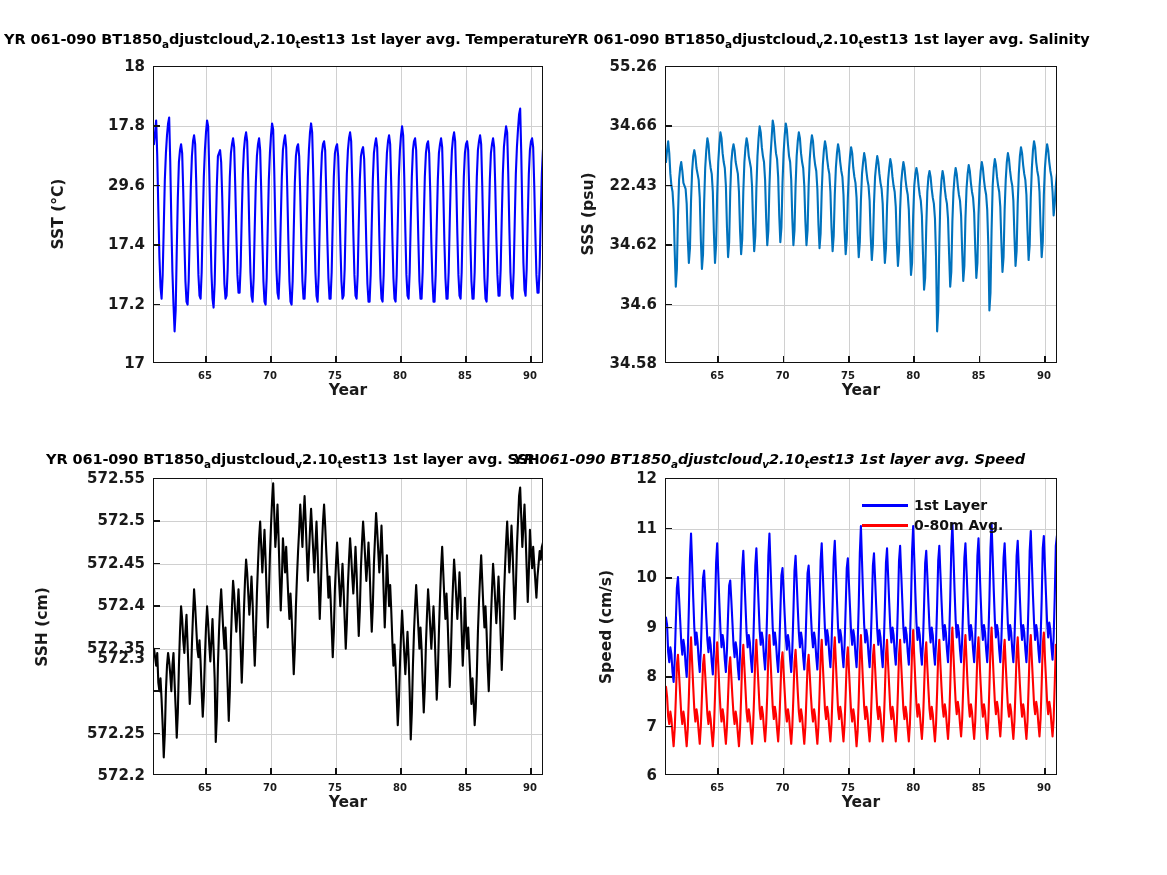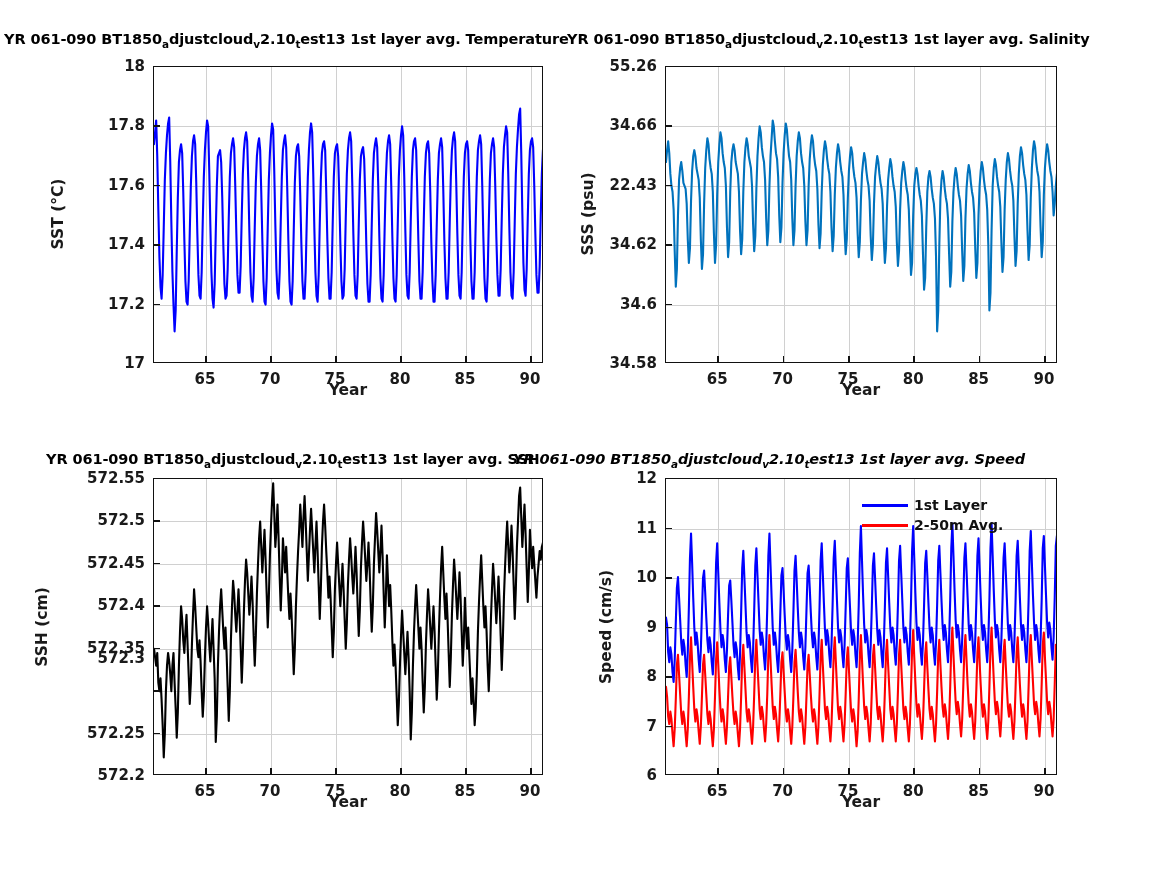--- a/index.html
+++ b/index.html
@@ -49,21 +49,21 @@
     position: absolute;
     font-size: 15px;
     font-weight: bold;
     color: #1a1a1a;
     text-align: right;
     white-space: nowrap;
     transform: translateY(-50%);
   }
   .xtick-label {
     position: absolute;
-    font-size: 15px;
+    font-size: 10px;
     font-weight: bold;
     color: #1a1a1a;
     text-align: center;
     white-space: nowrap;
     transform: translateX(-50%);
   }
   .tick-mark-x {
     position: absolute;
     width: 1.6px;
     background: #111111;
@@ -218,31 +218,31 @@
       </div>
     <div class="xlabel" style="left:861px; top:793px;">Year</div>
 
     <div class="legend" style="left:862px; top:495px;">
       <div class="legend-row">
         <span class="legend-swatch" id="legend-sw-0" style="border-top-color: rgb(0, 0, 255);"></span>
         <span>1st Layer</span>
       </div>
       <div class="legend-row">
         <span class="legend-swatch" id="legend-sw-1" style="border-top-color: rgb(255, 0, 0);"></span>
-        <span>2-50m Avg.</span>
+        <span>0-80m Avg.</span>
       </div>
     </div>
   </div>
 
 <div class="ytick-label" style="left: 45px; width: 100px; top: 363px;">17</div>
     <div class="ytick-label" style="left: 45px; width: 100px; top: 303.6px;">17.2</div>
     <div class="tick-mark-y" style="left: 153px; width: 7px; top: 303.6px; position: absolute;"></div>
     <div class="ytick-label" style="left: 45px; width: 100px; top: 244.2px;">17.4</div>
     <div class="tick-mark-y" style="left: 153px; width: 7px; top: 244.2px; position: absolute;"></div>
-    <div class="ytick-label" style="left: 45px; width: 100px; top: 184.8px;">17.6</div>
+    <div class="ytick-label" style="left: 45px; width: 100px; top: 184.8px;">29.6</div>
     <div class="tick-mark-y" style="left: 153px; width: 7px; top: 184.8px; position: absolute;"></div>
     <div class="ytick-label" style="left: 45px; width: 100px; top: 125.4px;">17.8</div>
     <div class="tick-mark-y" style="left: 153px; width: 7px; top: 125.4px; position: absolute;"></div>
     <div class="ytick-label" style="left: 45px; width: 100px; top: 66px;">18</div>
     <div class="xtick-label" style="left: 205px; top: 370px;">65</div>
     <div class="tick-mark-x" style="left: 205px; top: 356px; height: 7px;"></div>
     <div class="xtick-label" style="left: 270px; top: 370px;">70</div>
     <div class="tick-mark-x" style="left: 270px; top: 356px; height: 7px;"></div>
     <div class="xtick-label" style="left: 335px; top: 370px;">75</div>
     <div class="tick-mark-x" style="left: 335px; top: 356px; height: 7px;"></div>

